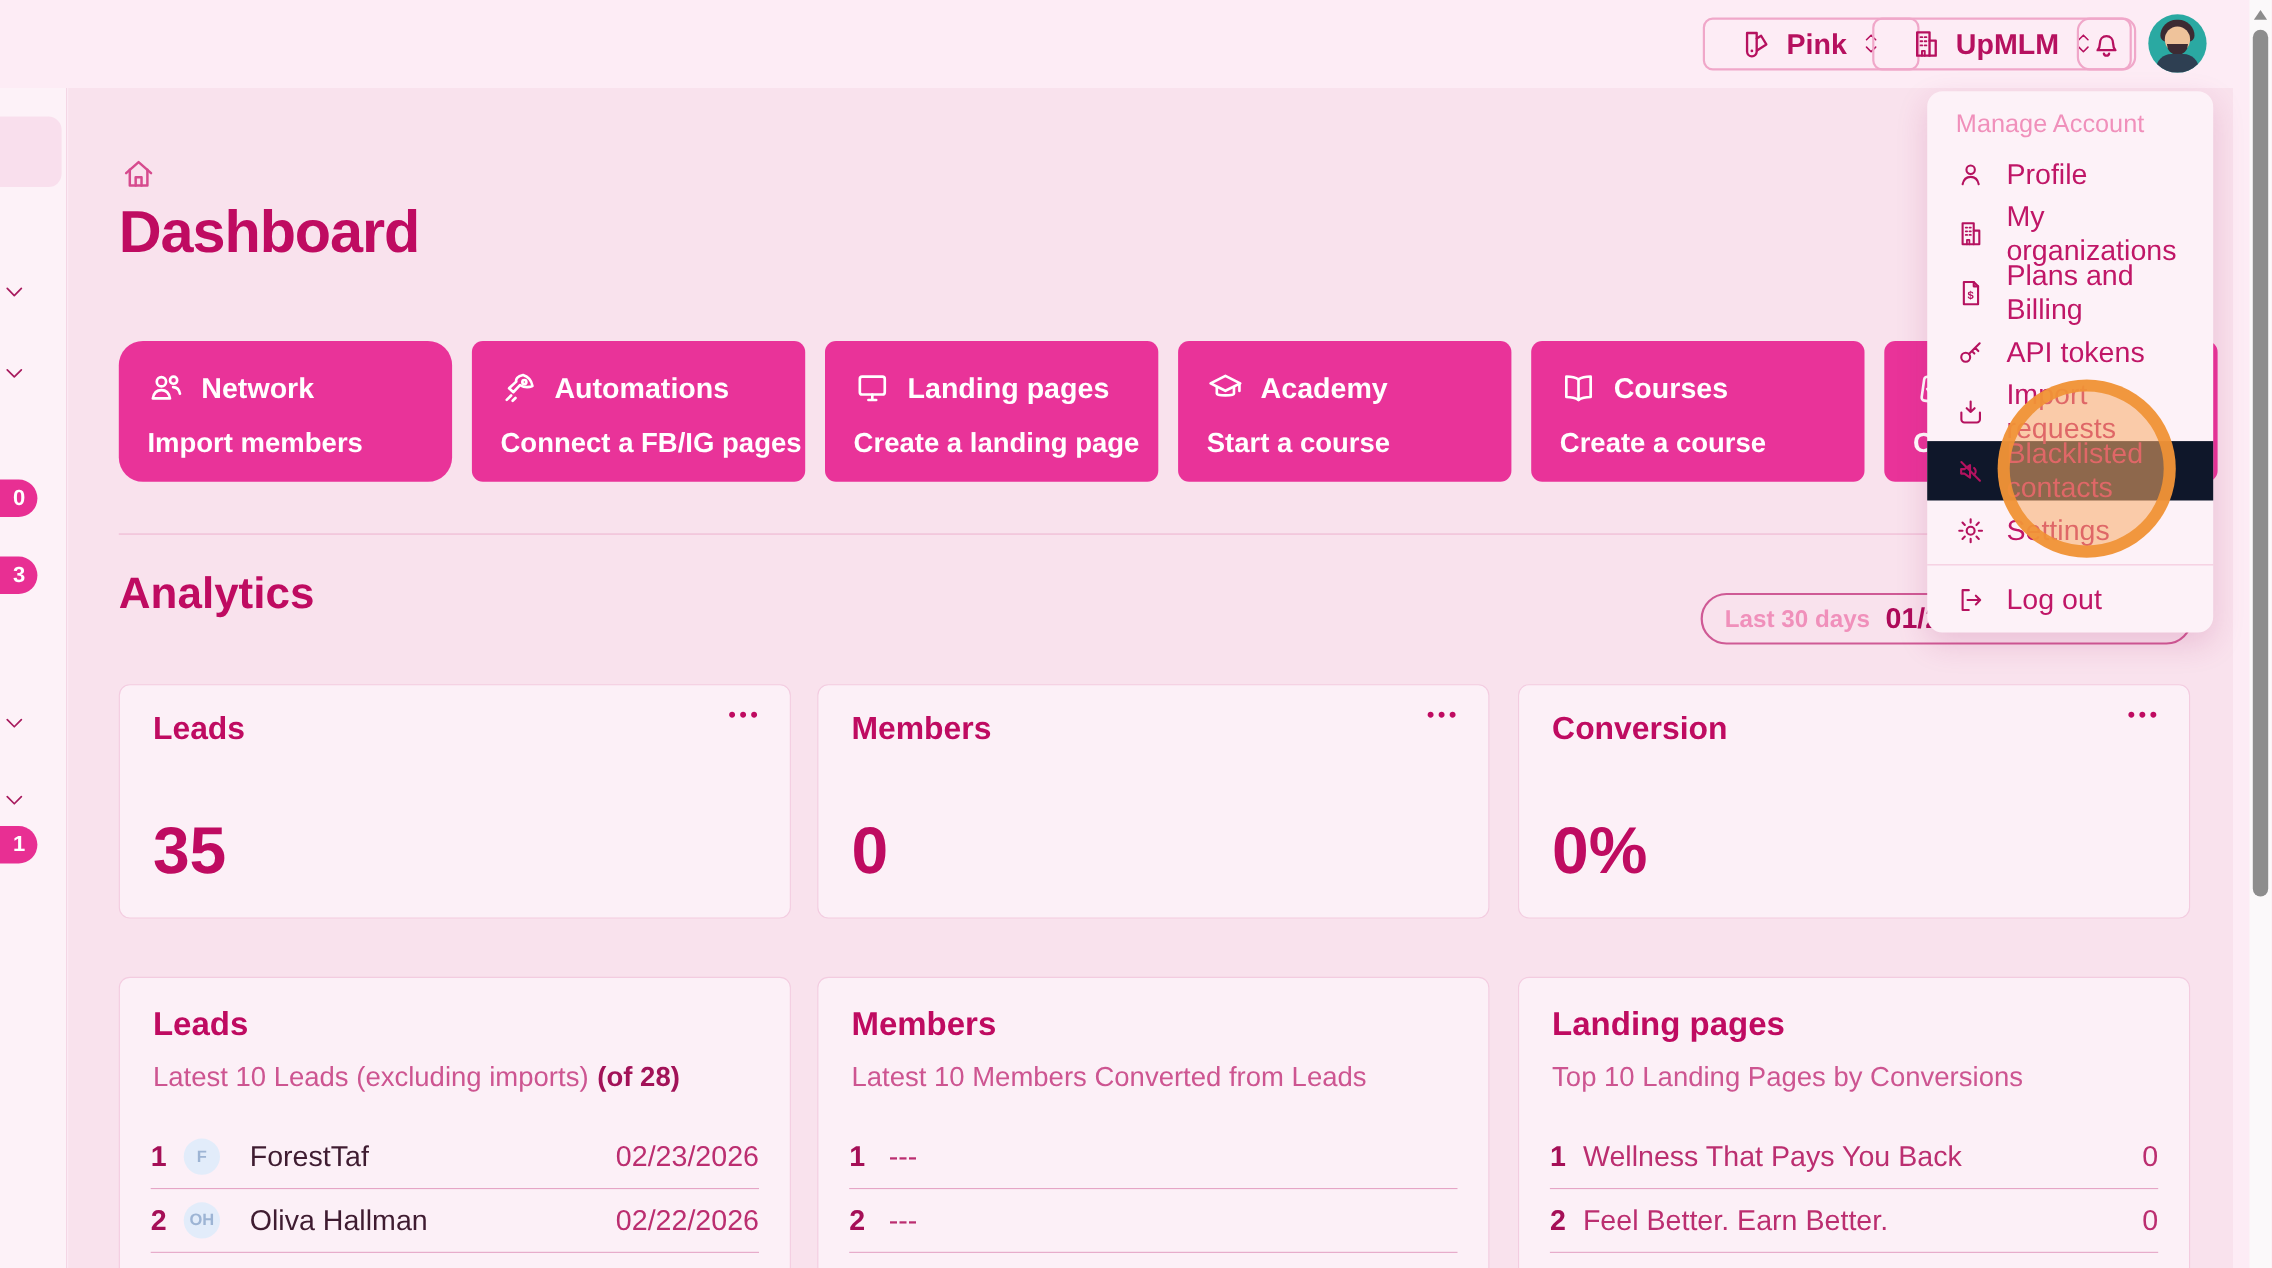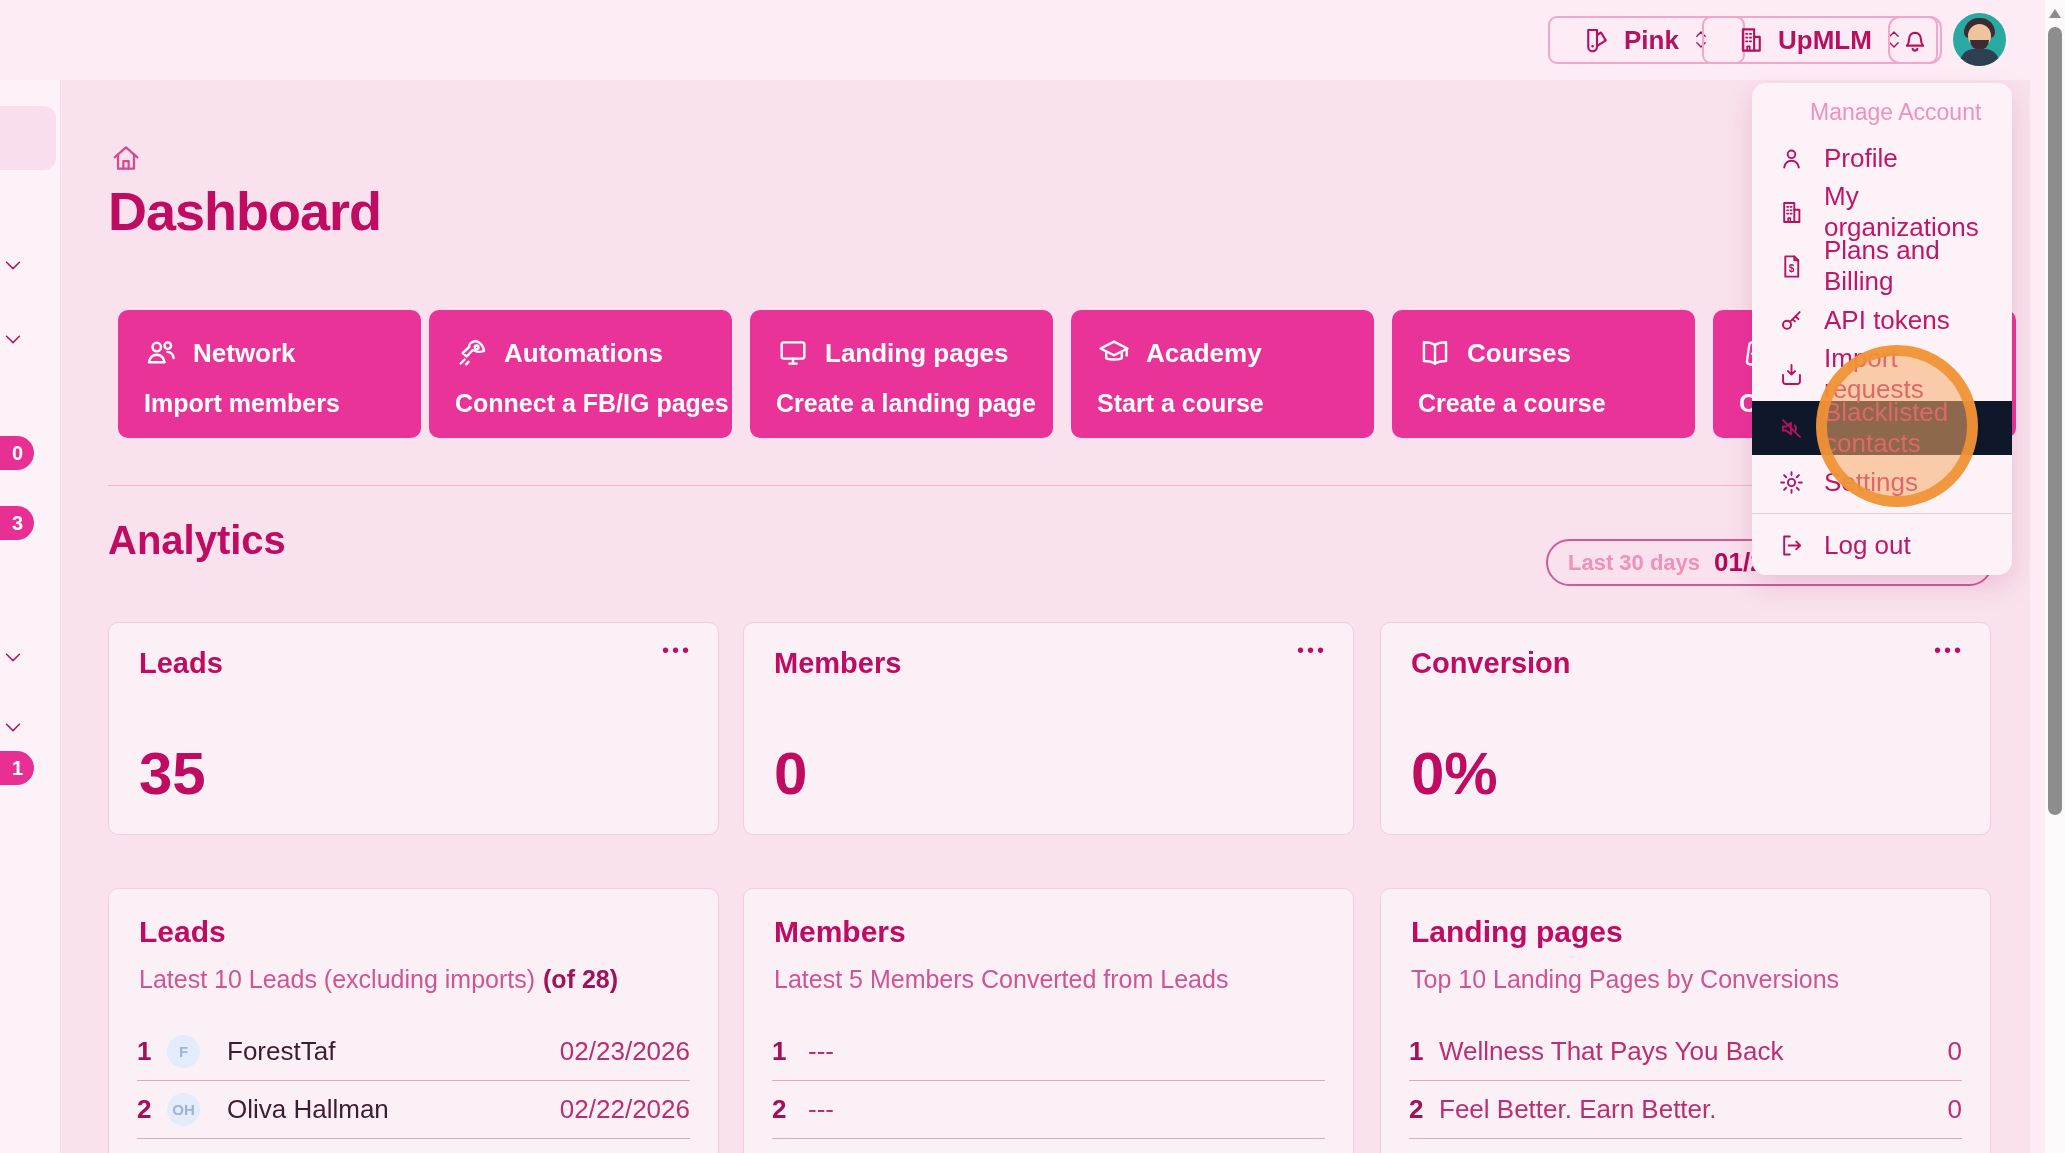--- a/index.html
+++ b/index.html
@@ -83,21 +83,21 @@
   .row-rank{width:30px;font-size:26px;font-weight:bold;color:#a50f57;}
   .chip{width:33px;height:33px;border-radius:50%;background:#e2ecfa;color:#9db4d4;font-size:15px;
     font-weight:bold;display:flex;align-items:center;justify-content:center;margin-right:27px;}
   .row-name{font-size:26px;color:var(--darkname);}
   .row-name.mag{color:var(--rowmag);}
   .row-end{margin-left:auto;font-size:26px;color:var(--rowmag);}
 
   
   .menu{position:absolute;left:1752px;top:83px;width:260px;height:492px;background:var(--panel);
     border-radius:14px;box-shadow:0 10px 28px rgba(170,40,110,0.18);z-index:40;}
-  .menu-header{position:absolute;left:26px;top:16px;font-size:23px;color:var(--muted);margin-left:32px;}
+  .menu-header{position:absolute;left:26px;top:16px;font-size:23px;color:var(--muted);}
   .menu-items{position:absolute;left:0;right:0;top:48px;}
   .menu-item{height:54px;display:flex;align-items:center;gap:19px;padding:0 26px;font-size:26px;
     color:var(--menu-text);cursor:pointer;}
   .menu-item.hl{background:#0f172a;}
   .mi-icon{width:27px;height:27px;color:#b5125f;flex:0 0 auto;}
   .menu-divider{border-top:1px solid #f2c6db;margin:4px 0;}
 
   .hl-circle{position:absolute;left:1816px;top:345px;width:162px;height:162px;border-radius:50%;
     border:11px solid rgba(240,146,53,0.92);background:rgba(247,172,103,0.55);z-index:50;pointer-events:none;}
 </style>
@@ -190,21 +190,21 @@
     <span class="home">
       <svg class="ic" viewBox="0 0 24 24">
           <path d="M3.5 11.5L12 4l8.5 7.5"></path>
           <path d="M6 9.3V20h12V9.3"></path>
           <path d="M10 20v-5.6h4V20"></path>
         </svg>
     </span>
 
     <div class="page-title">Dashboard</div>
 
-    <div class="qa-card" style="left:56px;">
+    <div class="qa-card" style="left:46px;border-radius:22px;">
       <div class="qa-head">
         <span class="qa-icon">
           <svg class="ic" viewBox="0 0 24 24">
               <circle cx="9" cy="7.8" r="3"></circle>
               <path d="M3.5 18.5c.6-3.4 2.8-5.3 5.5-5.3s4.9 1.9 5.5 5.3z"></path>
               <circle cx="16.8" cy="6.8" r="2.3"></circle>
               <path d="M16.5 11.2c2.5.1 4 1.8 4.4 4.3"></path>
             </svg>
         </span>
         <span class="qa-title">Network</span>
@@ -329,21 +329,21 @@
           <span class="chip">OH</span>
           <span class="row-name">Oliva Hallman</span>
           <span class="row-end">02/22/2026</span>
         </div>
       </div>
     </div>
 
     <div class="list-card" style="left:681px;">
       <div class="list-title">Members</div>
       <div class="list-subtitle">
-        <span>Latest 5 Members Converted from Leads</span>
+        <span>Latest 10 Members Converted from Leads</span>
       </div>
       <div class="rows">
         <div class="row">
           <span class="row-rank">1</span>
           <span class="row-name mag" style="margin-left:6px;">---</span>
         </div>
         <div class="row">
           <span class="row-rank">2</span>
           <span class="row-name mag" style="margin-left:6px;">---</span>
         </div>

